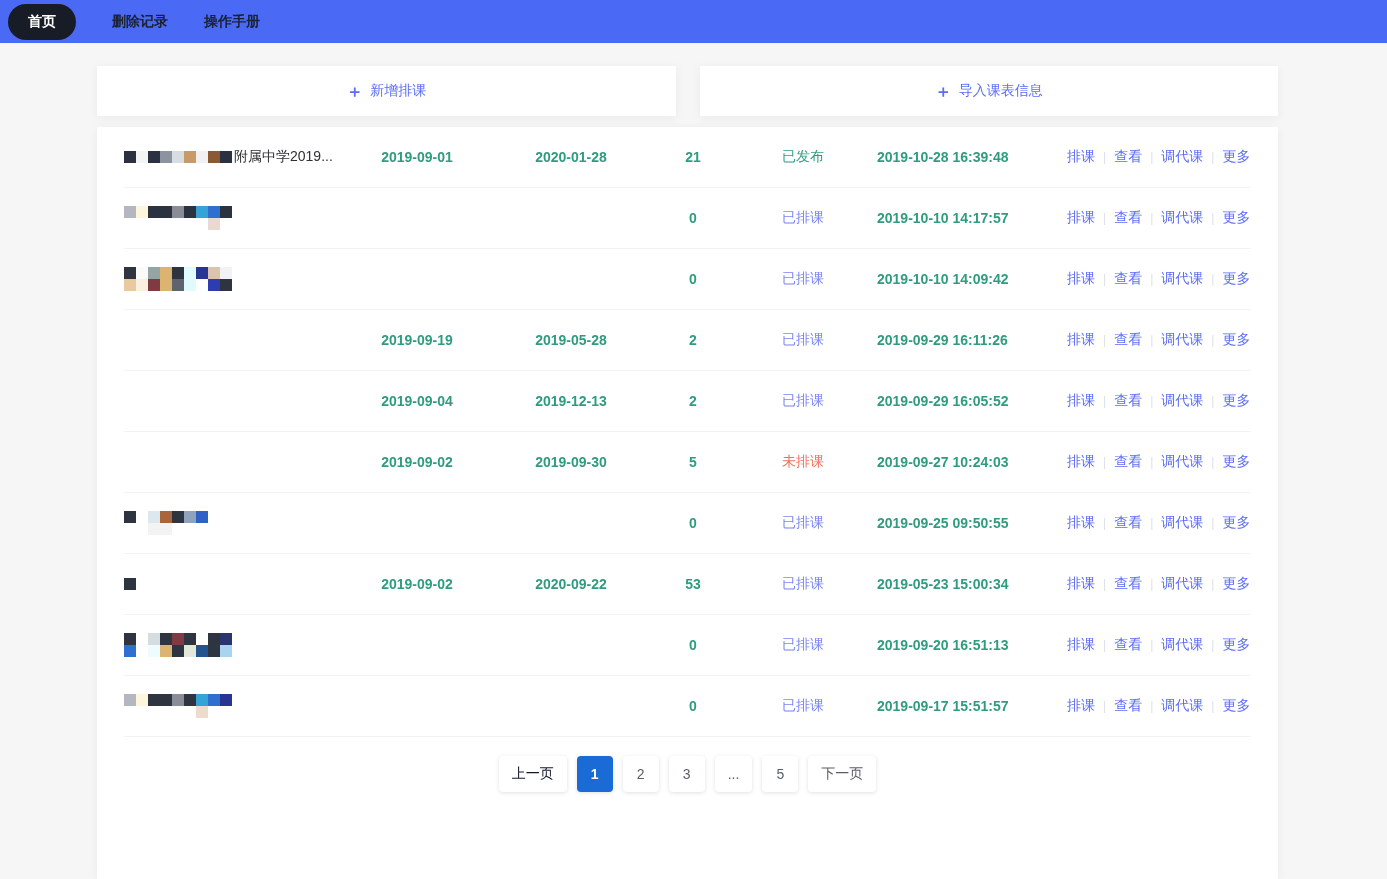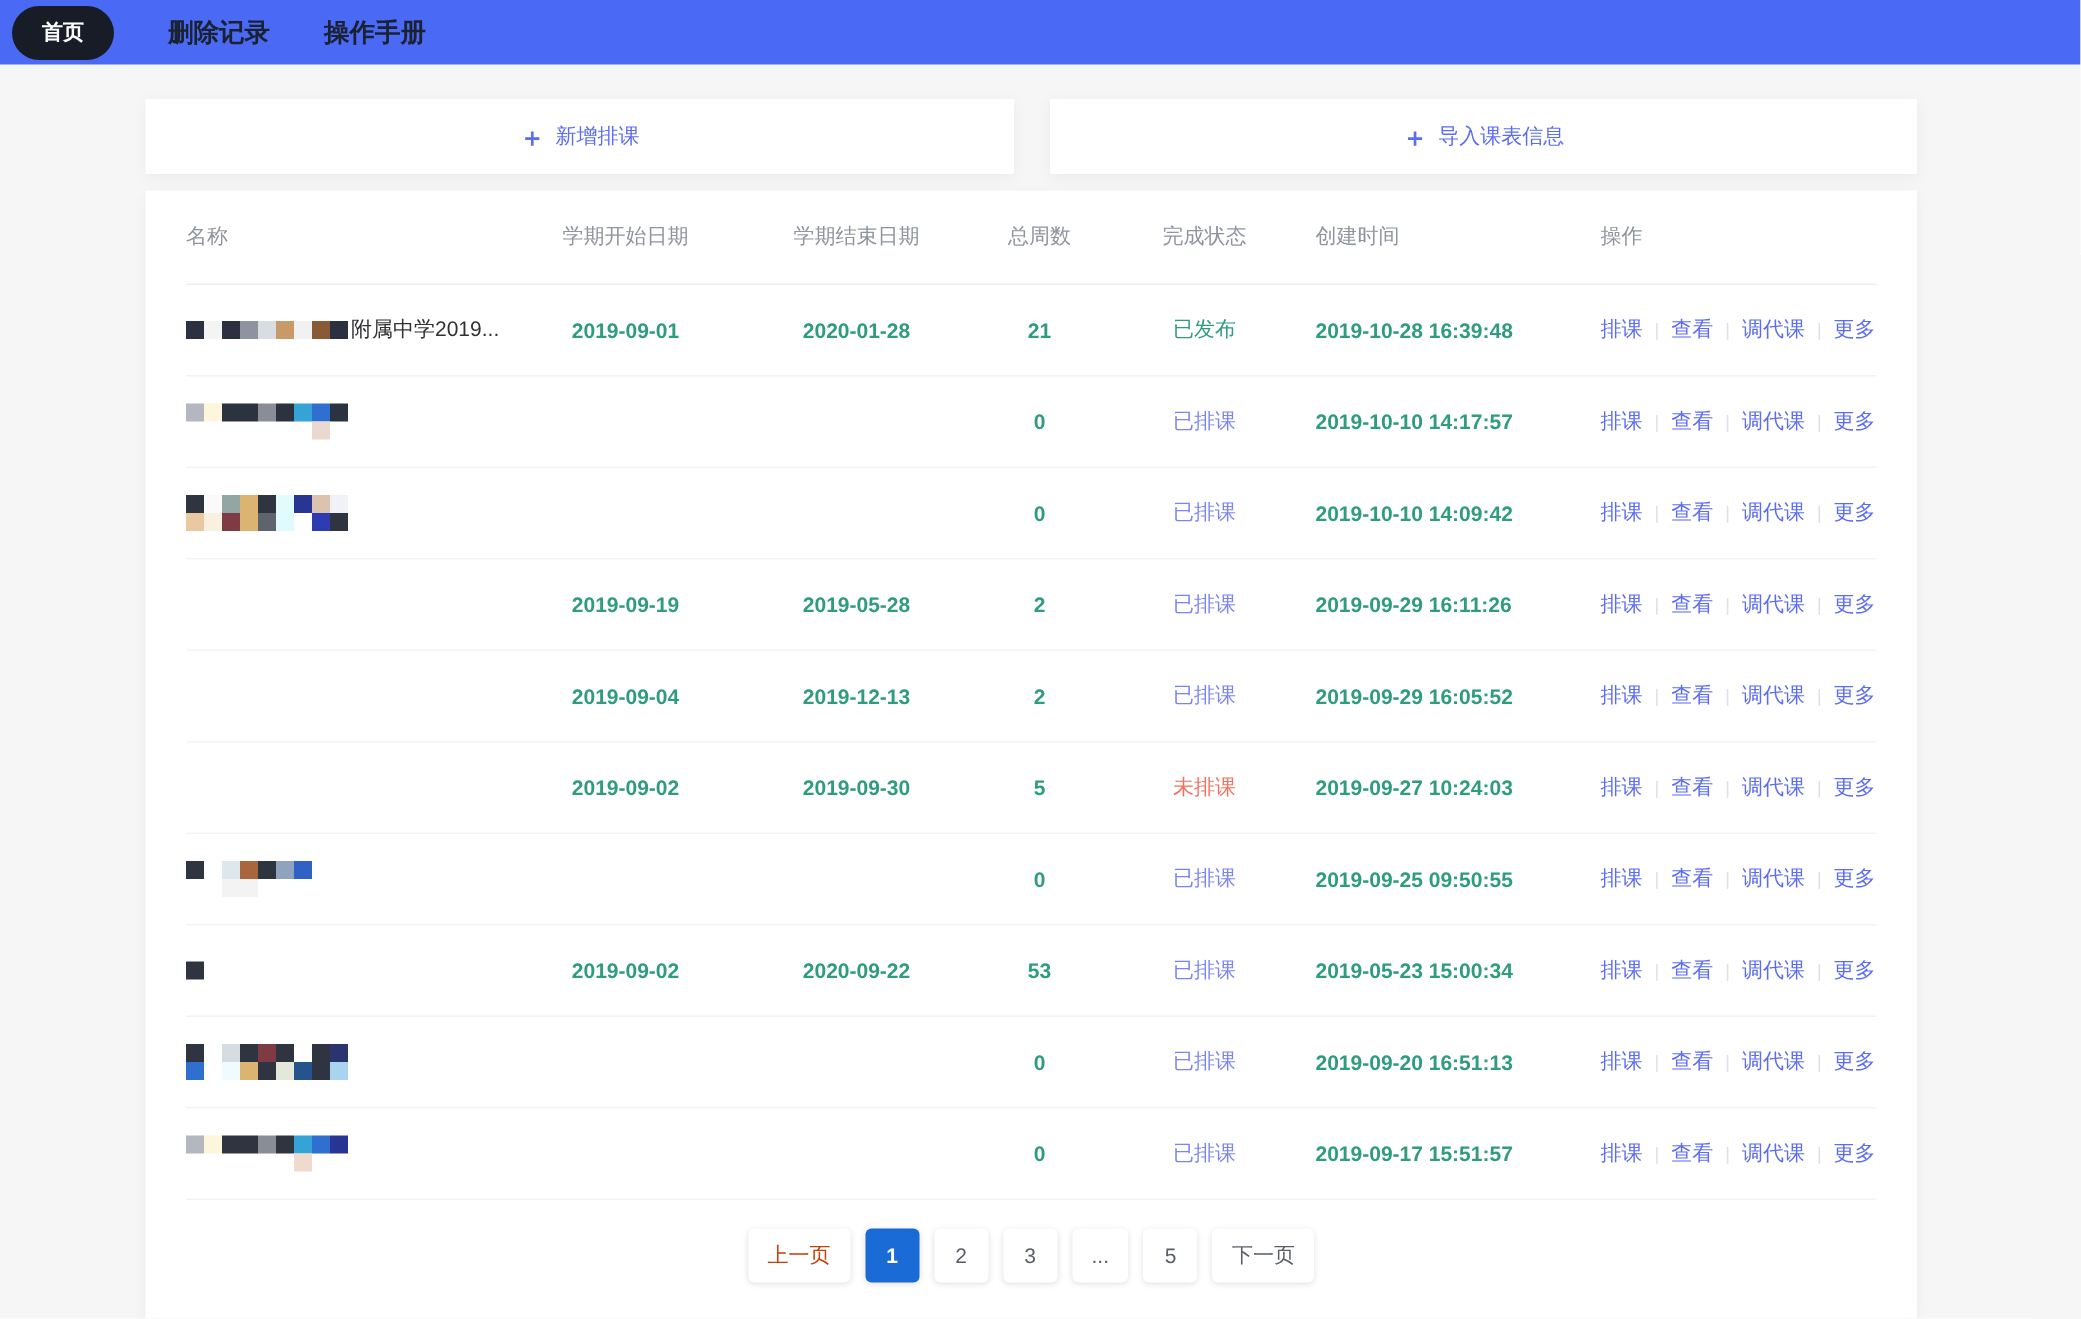--- a/index.html
+++ b/index.html
@@ -22,21 +22,21 @@
     background:var(--navbar-pill-bg);
     color:#ffffff;
     font-size:14px;
     font-weight:700;
     padding:9px 20px;
     border-radius:18px;
     cursor:pointer;
   }
   .nav-item {
     color:#1a2130;
-    font-size:17px;
+    font-size:14px;
     font-weight:700;
     margin-left:36px;
     cursor:pointer;
   }
   
   .content {
     width:1181px;
     margin-left:97px;
   }
   .cards-row {
@@ -140,21 +140,21 @@
     color:#5a5e66;
     padding:0 13px;
     cursor:pointer;
   }
   .page-btn.active {
     background:var(--pagination-active);
     color:#ffffff;
     font-weight:700;
   }
   .page-btn.disabled {
-    color:#c2410c;
+    color:#0f172a;
     cursor:default;
   }
 </style>
 </head>
 <body>
 
 <div class="navbar">
   <span class="nav-pill">首页</span>
   <span class="nav-item">删除记录</span>
   <span class="nav-item">操作手册</span>
@@ -167,29 +167,20 @@
       <span class="plus-icon">＋</span>
       <span class="action-card-label">新增排课</span>
     </div>
     <div class="action-card">
       <span class="plus-icon">＋</span>
       <span class="action-card-label">导入课表信息</span>
     </div>
   </div>
 
   <div class="table-card">
-    <div class="trow thead">
-      <div class="th c-name">名称</div>
-      <div class="th c-center">学期开始日期</div>
-      <div class="th c-center">学期结束日期</div>
-      <div class="th c-center">总周数</div>
-      <div class="th c-center">完成状态</div>
-      <div class="th c-created">创建时间</div>
-      <div class="th c-actions">操作</div>
-    </div>
     <div id="tbody">
         <div class="trow">
           <div class="cell c-name">
             <div class="mosaic">
               <div class="mline">
                 <span class="mblock" style="background: rgb(43, 49, 64);"></span>
                 <span class="mblock" style="background: rgb(244, 244, 244);"></span>
                 <span class="mblock" style="background: rgb(43, 49, 64);"></span>
                 <span class="mblock" style="background: rgb(141, 148, 160);"></span>
                 <span class="mblock" style="background: rgb(216, 221, 226);"></span>

